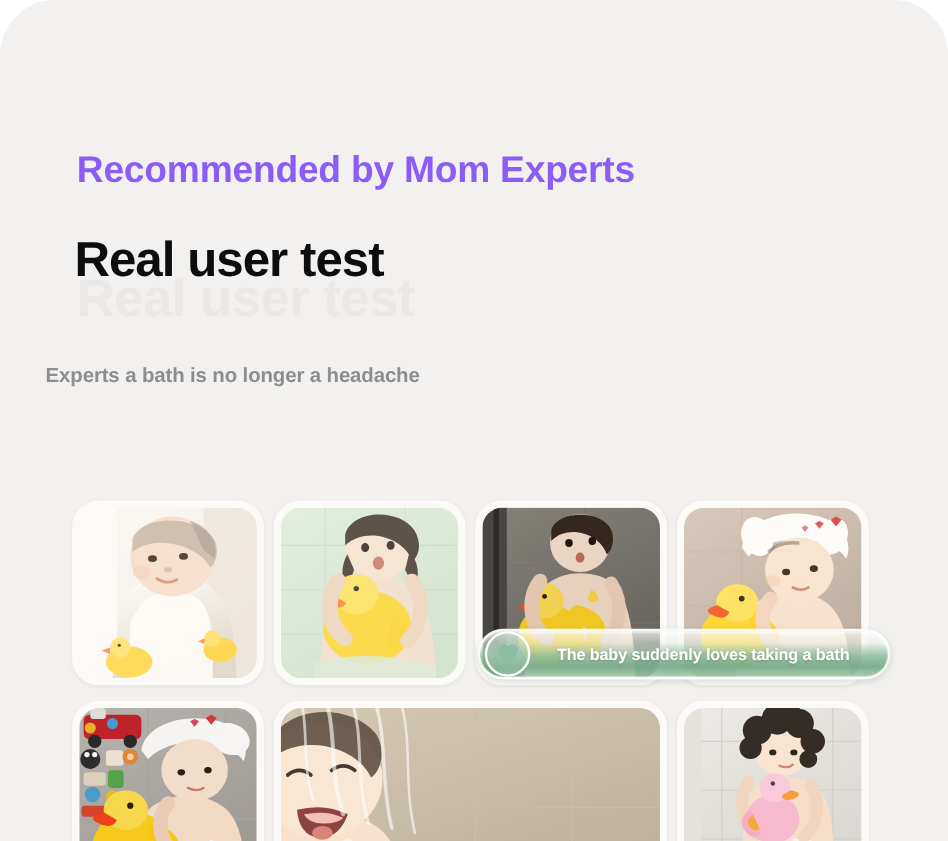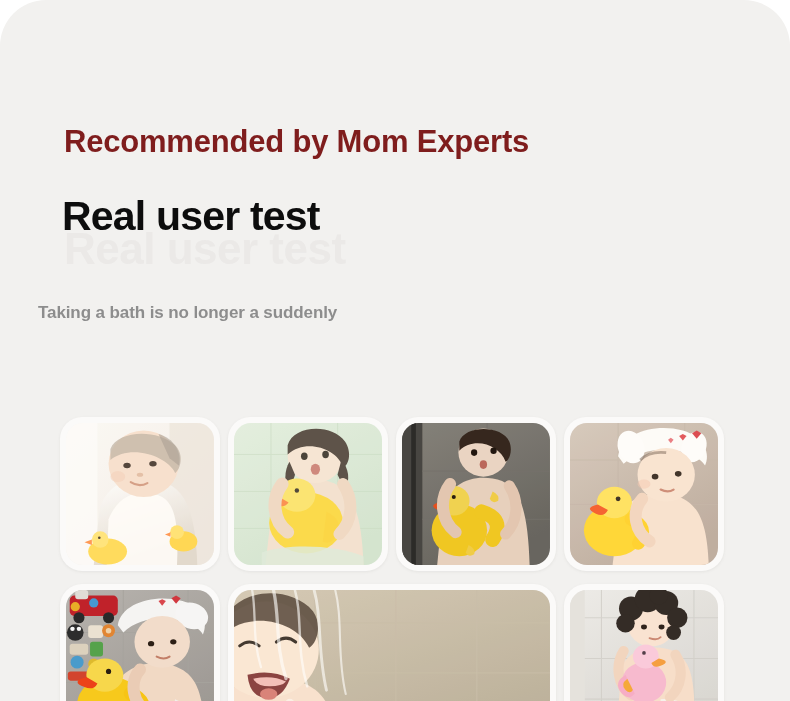--- a/index.html
+++ b/index.html
@@ -27,21 +27,21 @@
     overflow: hidden;
   }
 
   
   .heading-main {
     position: absolute;
     left: 64px;
     top: 124px;
     font-size: 31px;
     font-weight: bold;
-    color: #7f1d1d;
+    color: #8b5cf6;
     letter-spacing: -0.2px;
     white-space: nowrap;
     line-height: 1.15;
   }
 
   .heading-sub-wrap {
     position: absolute;
     left: 62px;
     top: 193px;
     width: 620px;
@@ -171,21 +171,21 @@
 
 <div class="page-card">
 
   <div class="heading-main">Recommended by Mom Experts</div>
 
   <div class="heading-sub-wrap">
     <div class="heading-watermark">Real user test</div>
     <div class="heading-sub">Real user test</div>
   </div>
 
-  <div class="tagline">Taking a bath is no longer a suddenly</div>
+  <div class="tagline">Experts a bath is no longer a headache</div>
 
   <div class="grid">
 
     <div class="grid-row row1">
 
       <div class="thumb">
         <div class="photo">
           <svg class="scene" viewBox="0 0 160 154" preserveAspectRatio="xMidYMid slice">
             <defs>
               <linearGradient id="g1bg" x1="0" y1="0" x2="1" y2="1">
@@ -515,14 +515,22 @@
             <path d="M62 96 q-8 6 -2 12 q5 5 8 0 z" fill="#f5a52e"></path>
             <rect x="74" y="120" width="9" height="32" rx="3" fill="#f0a0bd"></rect>
             <rect x="64" y="148" width="30" height="8" rx="3" fill="#63b3a0"></rect>
             <rect width="160" height="154" fill="#ffffff" opacity=".05"></rect>
           </svg>
         </div>
       </div>
     </div>
   </div>
 
+  <div class="badge">
+    <div class="badge-heart">
+      <svg width="19" height="18" viewBox="0 0 24 22" aria-hidden="true">
+        <path d="M12 21 C12 21 1.5 13.6 1.5 7.4 C1.5 3.6 4.3 1 7.5 1 C9.7 1 11.2 2.2 12 3.5 C12.8 2.2 14.3 1 16.5 1 C19.7 1 22.5 3.6 22.5 7.4 C22.5 13.6 12 21 12 21 Z" fill="#8bbd9e"></path>
+      </svg>
+    </div>
+    <div class="badge-label">The baby suddenly loves taking a bath</div>
+  </div>
 
 </div>
 
 </body></html>

